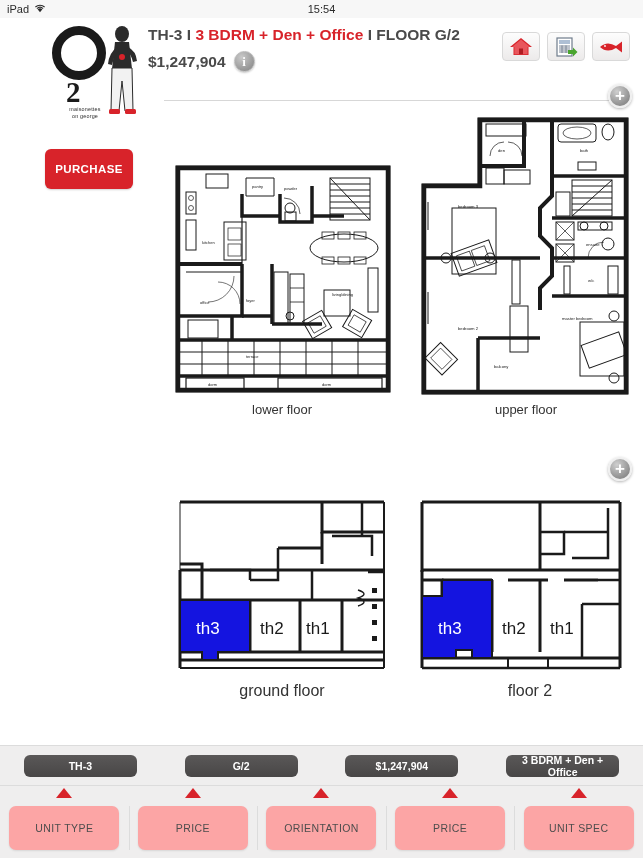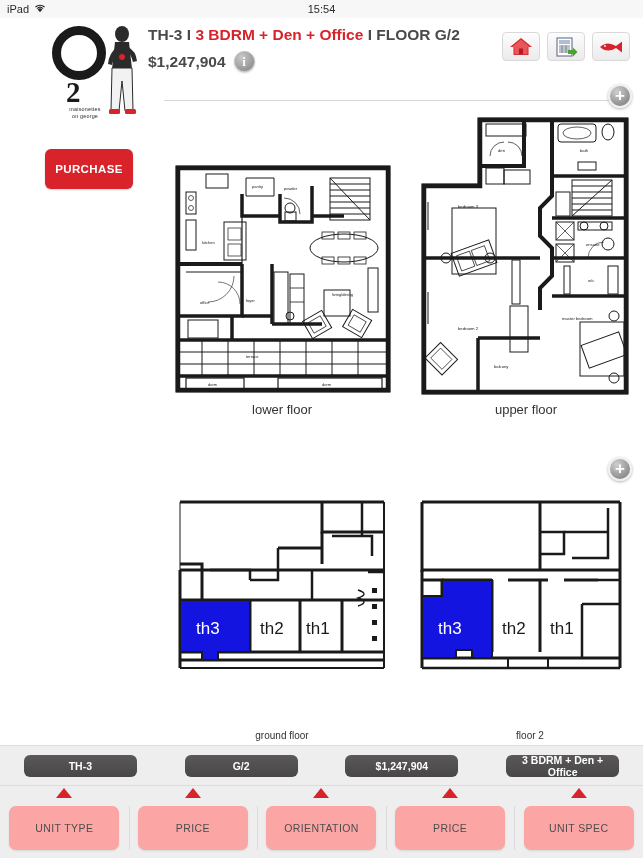--- a/index.html
+++ b/index.html
@@ -103,21 +103,21 @@
   }
   .zoom-btn span {
     color: #fff; font-size: 17px; font-weight: bold; line-height: 14px;
     font-family: "Liberation Sans", sans-serif;
   }
 
   .floor-caption {
     position: absolute; font-size: 13px; color: #333; text-align: center; width: 120px;
   }
   .key-caption {
-    position: absolute; font-size: 10px; color: #333; text-align: center; width: 160px; margin-top: 48px;
+    position: absolute; font-size: 16px; color: #333; text-align: center; width: 160px;
   }
 
   
   .filter-bar {
     position: absolute; left: 0; bottom: 0; width: 643px; height: 113px;
     background: #efeeee; border-top: 1px solid #dcdcdc;
   }
   .chips-row {
     position: absolute; top: 9px; left: 0; width: 643px; height: 28px;
     display: flex;

